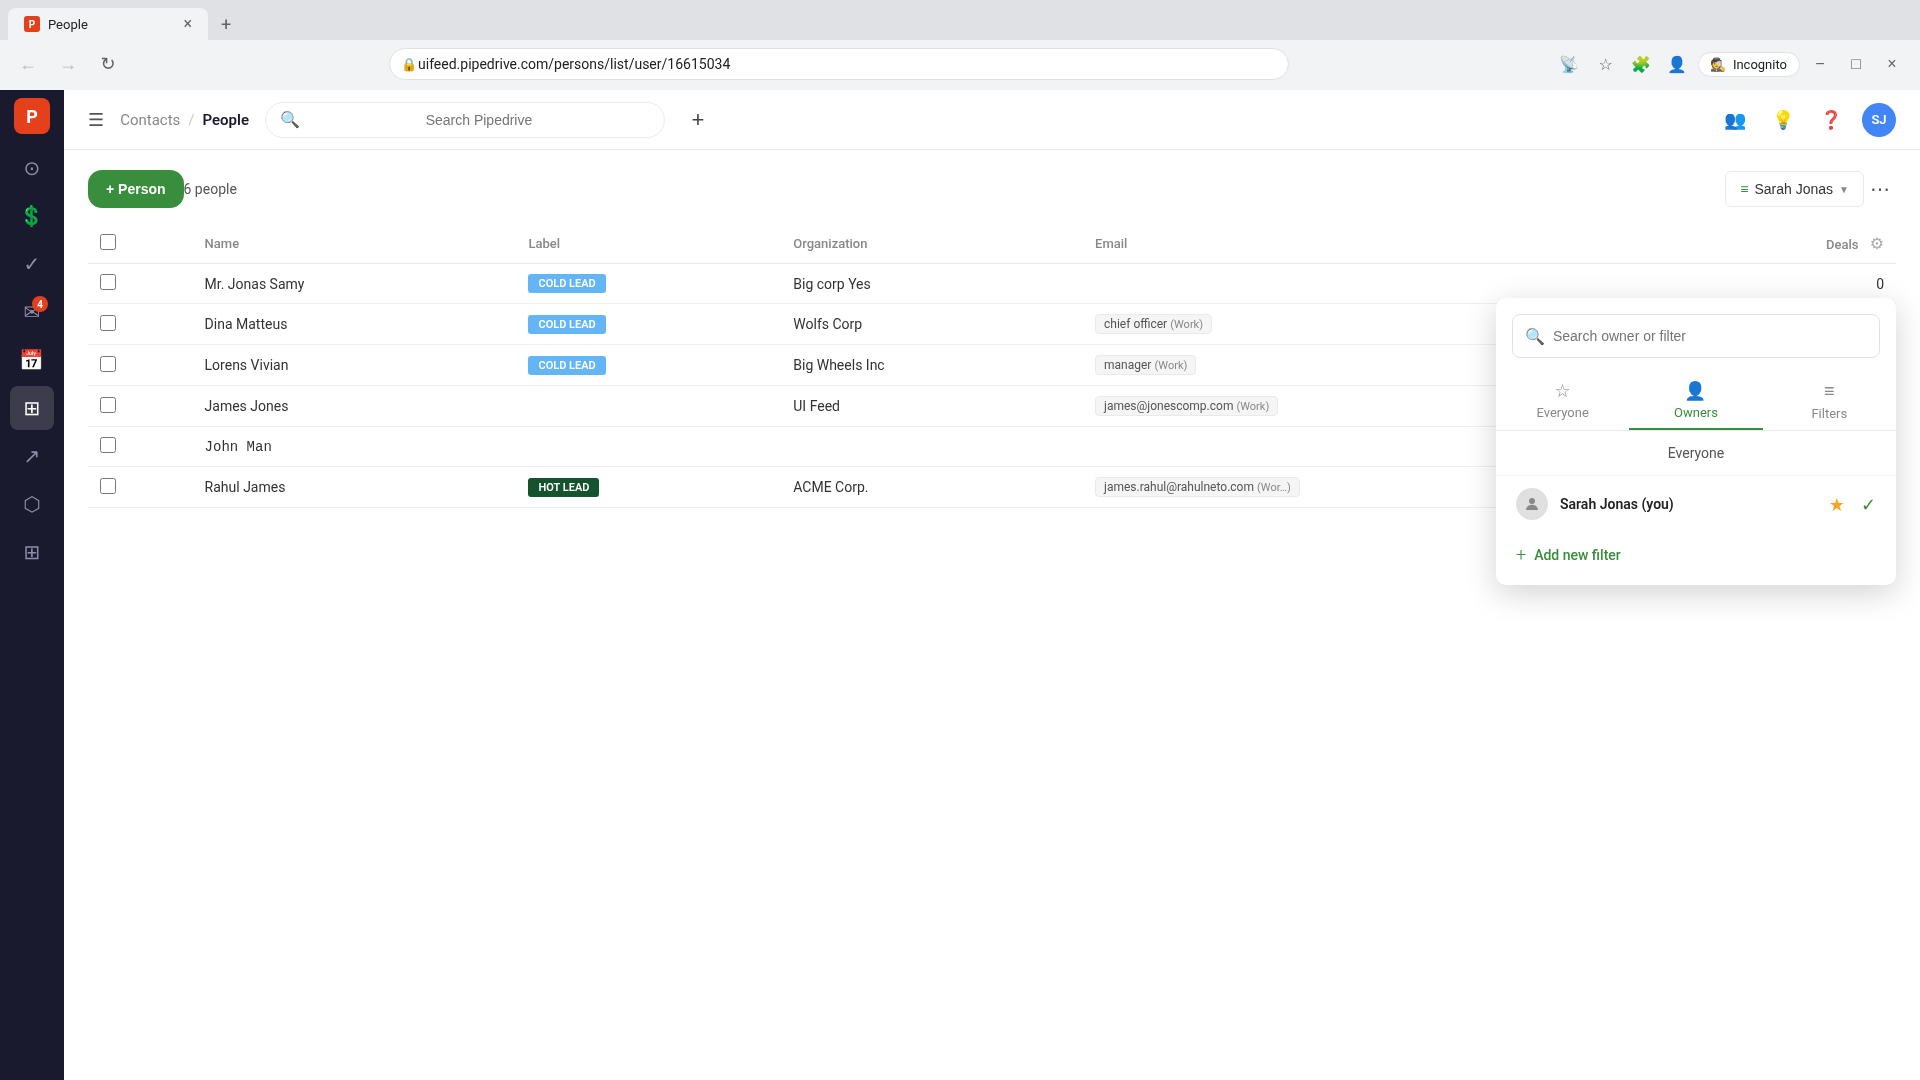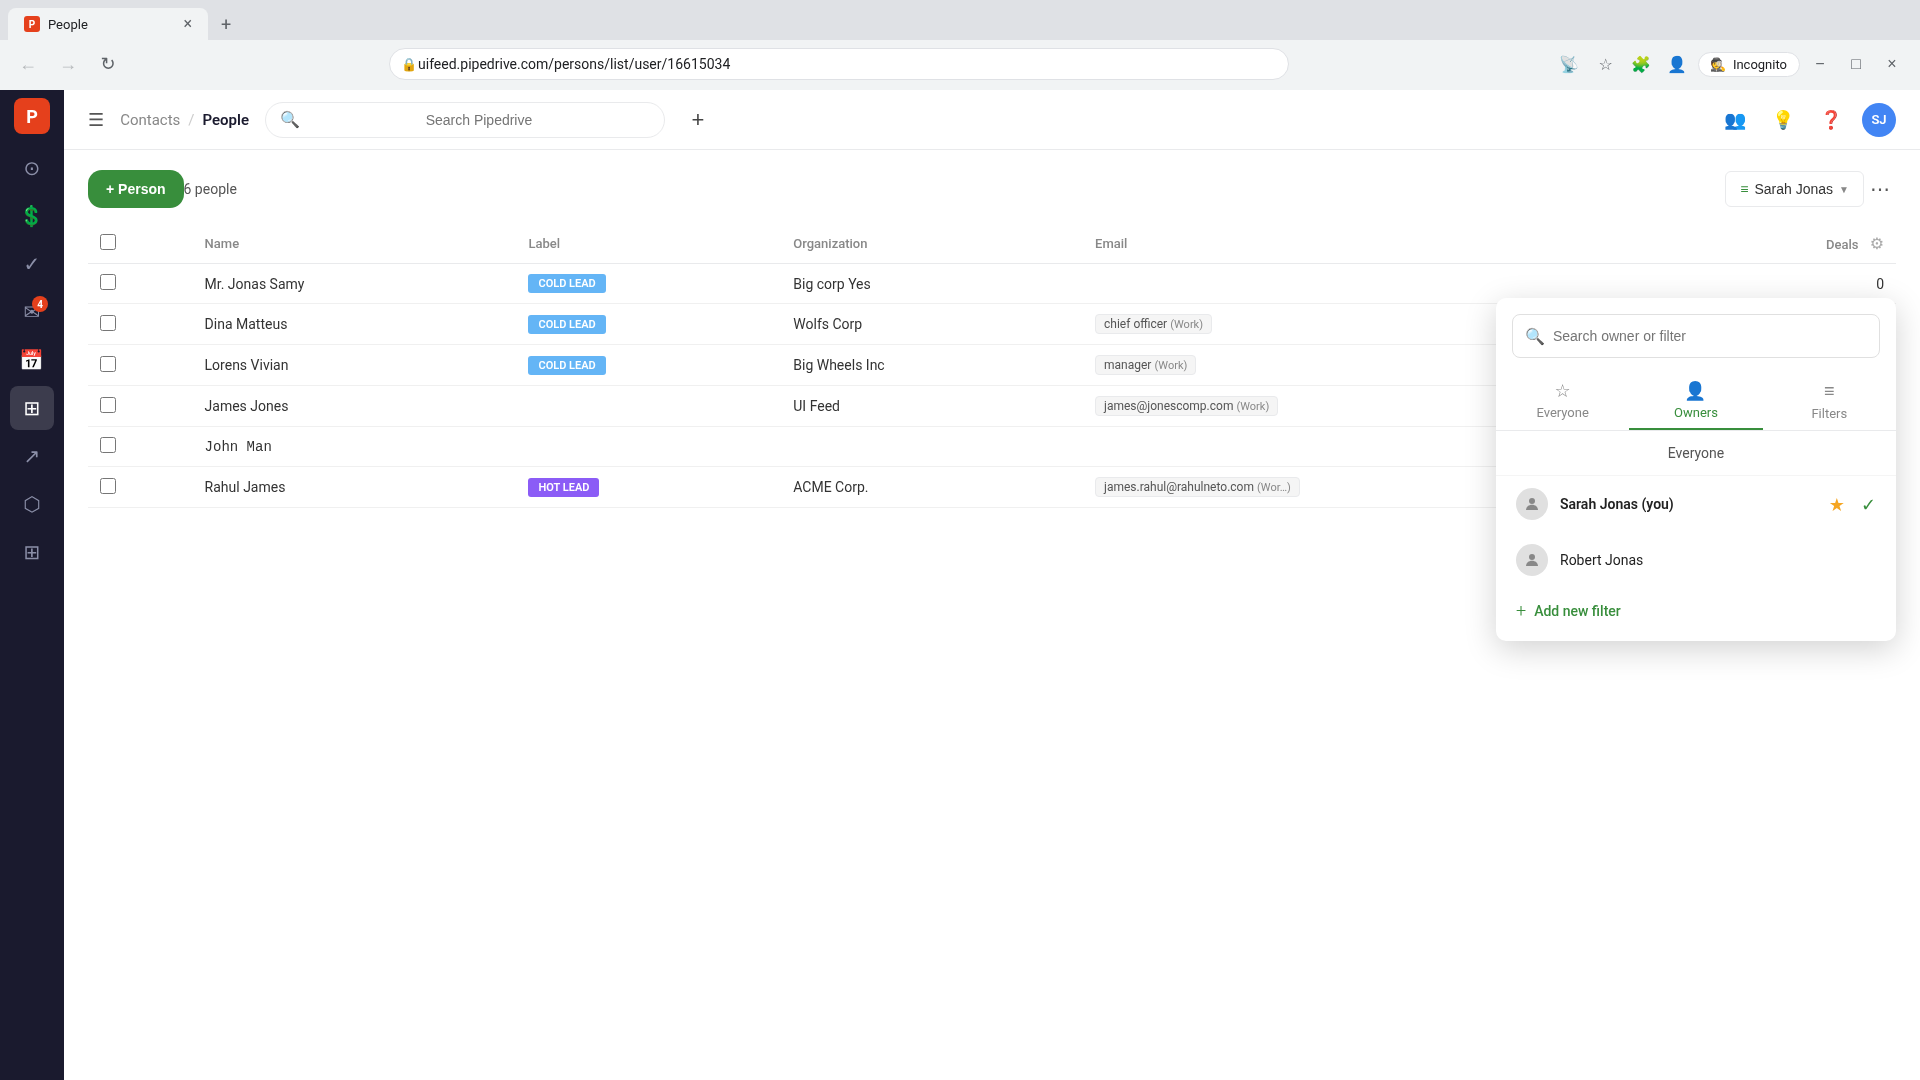--- a/index.html
+++ b/index.html
@@ -60,21 +60,21 @@
     .alpha-btn { min-width: 32px; height: 28px; display: flex; align-items: center; justify-content: center; border-radius: 4px; border: none; background: none; font-size: 14px; cursor: pointer; color: #555; padding: 0 6px; }
     .alpha-btn.active { background: #e8f5e9; color: #388E3C; font-weight: 600; }
 
     
     .table { width: 100%; border-collapse: collapse; font-size: 14px; }
     .table th { text-align: left; padding: 10px 12px; border-bottom: 1px solid #e9eaec; color: #888; font-weight: 500; font-size: 13px; }
     .table td { padding: 10px 12px; border-bottom: 1px solid #f0f0f0; color: #333; }
     .checkbox { width: 16px; height: 16px; cursor: pointer; }
     .label-badge { padding: 3px 10px; border-radius: 3px; font-size: 11px; font-weight: 600; color: white; display: inline-block; }
     .label-cold { background: #64b5f6; text-align: right; }
-    .label-hot { background: #8b5cf6; }
+    .label-hot { background: #14532d; }
     .email-chip { background: #f5f5f5; border: 1px solid #e9eaec; border-radius: 4px; padding: 2px 8px; font-size: 12px; color: #555; display: inline-block; }
     .email-work { color: #888; font-size: 11px; }
     .settings-icon { color: #aaa; cursor: pointer; font-size: 16px; }
 
     
     .dropdown-panel { position: absolute; top: 148px; right: 24px; width: 400px; background: #fff; border-radius: 10px; box-shadow: 0 8px 32px rgba(0,0,0,0.18); z-index: 100; padding-bottom: 8px; }
     .search-filter-input { display: flex; align-items: center; margin: 16px 16px 0; border: 1px solid #e0e0e0; border-radius: 8px; padding: 0 12px; height: 44px; gap: 8px; }
     .search-filter-input input { border: none; outline: none; font-size: 14px; color: #444; width: 100%; background: transparent; }
     .tab-row { display: flex; border-bottom: 1px solid #e9eaec; margin-top: 12px; }
     .tab-item { flex: 1; display: flex; flex-direction: column; align-items: center; padding: 10px 0 8px; cursor: pointer; font-size: 13px; color: #888; gap: 4px; }
@@ -289,29 +289,20 @@
             <svg width="18" height="18" viewBox="0 0 24 24" fill="#888">
                 <circle cx="12" cy="8" r="4"></circle>
                 <path d="M4 20c0-4 3.6-7 8-7s8 3 8 7"></path>
               </svg>
           </div>
           <span class="owner-name bold">Sarah Jonas (you)</span>
           <span class="star-icon">★</span>
           <span class="check-icon">✓</span>
         </div>
 
-        <div class="owner-item">
-          <div class="owner-avatar">
-            <svg width="18" height="18" viewBox="0 0 24 24" fill="#888">
-                <circle cx="12" cy="8" r="4"></circle>
-                <path d="M4 20c0-4 3.6-7 8-7s8 3 8 7"></path>
-              </svg>
-          </div>
-          <span class="owner-name">Robert Jonas</span>
-        </div>
 
         <div class="add-filter-row">
           <span class="add-filter-icon">+</span>
           <span>Add new filter</span>
         </div>
       </div>
 
     </div>
   </div>
 </div>

